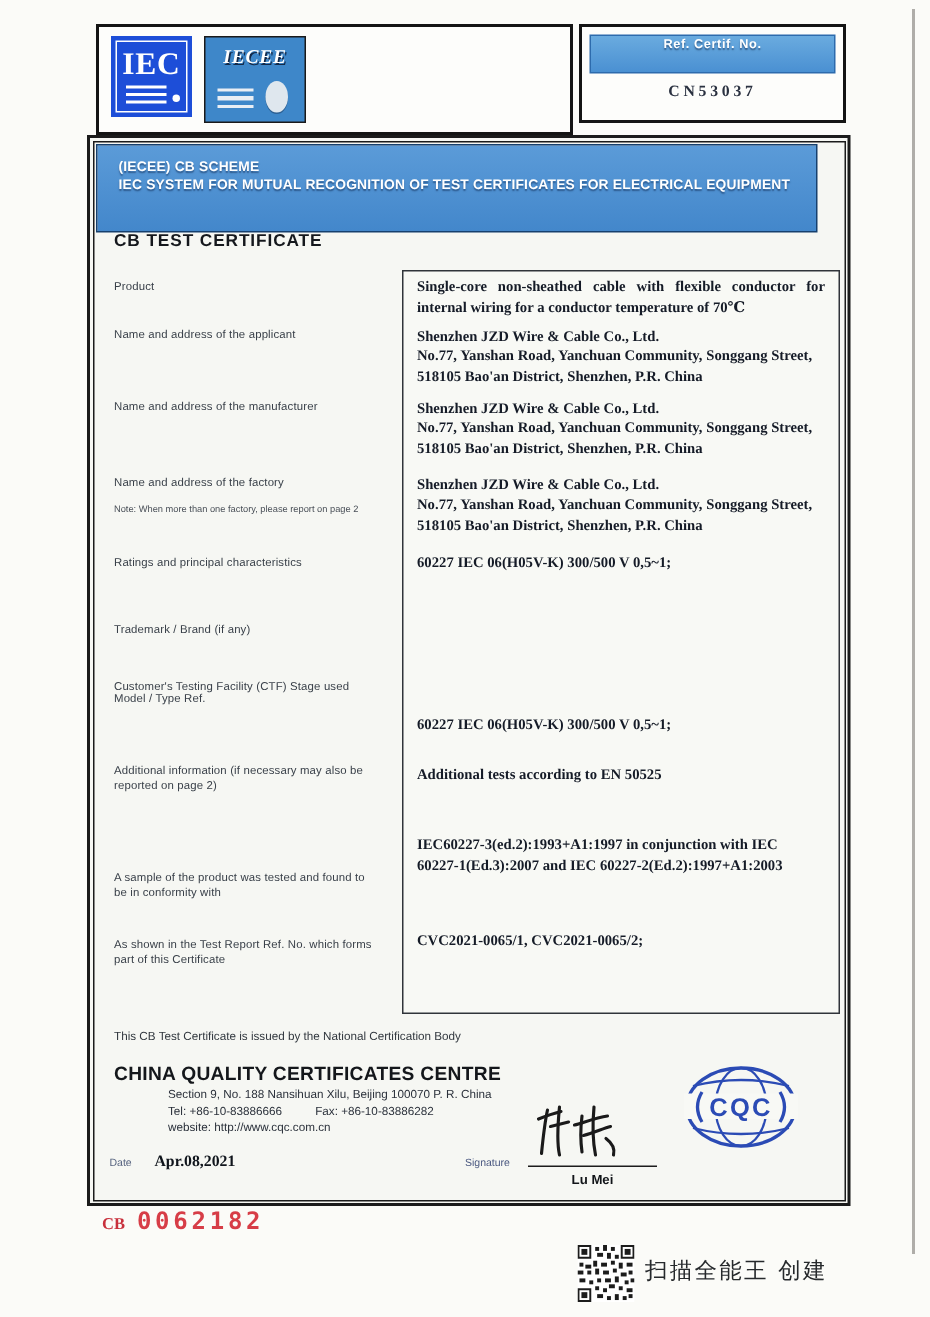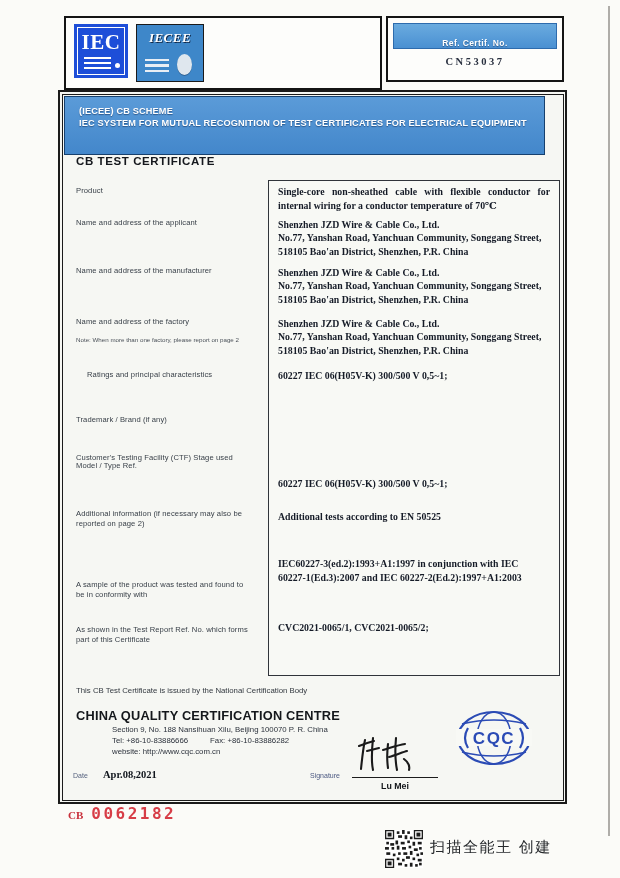--- a/index.html
+++ b/index.html
@@ -19,21 +19,21 @@
   .logo-iecee{position:absolute;left:70px;top:6px;width:66px;height:56px;background:#3e87c9;border:1.5px solid #1a1a1a;}
   .logo-iecee .txt{position:absolute;left:0;right:0;top:5px;text-align:center;font-style:italic;
                    font:bold italic 13px "Liberation Serif","DejaVu Serif",serif;color:#fff;
                    text-shadow:1px 1px 0 rgba(10,25,50,.85);letter-spacing:.5px;}
   .iecee-lines{position:absolute;left:8px;bottom:9px;}
   .iecee-lines i{display:block;width:24px;height:2.5px;background:#e9eef4;margin-top:3px;}
   .iecee-bulb{position:absolute;right:11px;bottom:6px;width:15px;height:21px;border-radius:50%;
               background:#dfe7ee;box-shadow:0 1px 0 rgba(20,40,70,.4);}
   .hdr-right{position:absolute;left:386px;top:16px;width:174px;height:62px;background:#fdfdfb;border:2px solid #141414;}
   .ref-bar{position:absolute;left:5px;right:5px;top:5px;height:24px;background:linear-gradient(180deg,#6aabdf,#4a90d2);
-           border:1px solid #2d6bad;display:flex;align-items:flex-end;justify-content:center;}
+           border:1px solid #2d6bad;display:flex;align-items:flex-start;justify-content:center;}
   .ref-bar span{font:bold 8.5px "Liberation Sans",sans-serif;color:#fff;letter-spacing:.4px;
                 text-shadow:0 1px 1px rgba(20,45,85,.6);}
   .ref-no{position:absolute;left:0;right:0;top:38px;text-align:center;
           font:600 10.5px "Liberation Serif","DejaVu Serif",serif;color:#2a3140;letter-spacing:2.5px;}
   
   .main-frame{position:absolute;left:58px;top:90px;width:505px;height:710px;border:2px solid #1b1b1b;background:#f6f7f3;}
   .main-frame .inner{position:absolute;inset:1.5px;border:1px solid #1b1b1b;}
   .banner{position:absolute;left:64px;top:96px;width:465px;height:41px;
           background:linear-gradient(180deg,#5b9bd8,#4387cb);border:1.5px solid #16406e;
           padding:8px 0 8px 14px;}
@@ -46,21 +46,21 @@
   .lbl{position:absolute;left:76px;width:190px;font:7.6px/9.8px "Liberation Sans",sans-serif;
        color:#394049;letter-spacing:.1px;}
   .note{position:absolute;left:76px;width:200px;font:6.2px "Liberation Sans",sans-serif;color:#4a5058;}
   .val{position:absolute;left:278px;width:272px;
        font:600 9.8px/13.5px "Liberation Serif","DejaVu Serif",serif;color:#151b27;}
   .just{text-align:justify;}
   #l-product{top:186px;} #v-product{top:185px;}
   #l-applicant{top:218px;} #v-applicant-1{top:218px;} #v-applicant-2{top:231px;}
   #l-manufacturer{top:266px;} #v-manufacturer-1{top:266px;} #v-manufacturer-2{top:279px;}
   #l-factory{top:317px;} #n-factory{top:336px;} #v-factory-1{top:317px;} #v-factory-2{top:330px;}
-  #l-ratings{top:370px;margin-left:11px;} #v-ratings{top:369px;}
+  #l-ratings{top:370px;} #v-ratings{top:369px;}
   #l-trademark{top:415px;}
   #l-ctf{top:453px;}
   #l-model{top:461px;} #v-model{top:477px;}
   #l-additional{top:509px;width:195px;} #v-additional{top:510px;}
   #l-sample{top:580px;width:178px;} #v-sample{top:557px;width:262px;}
   #l-report{top:625px;width:172px;} #v-report{top:621px;}
   .issued{position:absolute;left:76px;top:686px;font:7.8px "Liberation Sans",sans-serif;color:#32383f;}
   
   .ncb-name{position:absolute;left:76px;top:708px;font:bold 12.8px "Liberation Sans",sans-serif;
             color:#14171b;letter-spacing:.2px;}
@@ -158,21 +158,21 @@
   <div class="val" id="v-additional">Additional tests according to EN 50525</div>
 
   <div class="lbl" id="l-sample">A sample of the product was tested and found to be in conformity with</div>
   <div class="val" id="v-sample">IEC60227-3(ed.2):1993+A1:1997 in conjunction with IEC 60227-1(Ed.3):2007 and IEC 60227-2(Ed.2):1997+A1:2003</div>
 
   <div class="lbl" id="l-report">As shown in the Test Report Ref. No. which forms part of this Certificate</div>
   <div class="val" id="v-report">CVC2021-0065/1, CVC2021-0065/2;</div>
 
   <div class="issued">This CB Test Certificate is issued by the National Certification Body</div>
 
-  <div class="ncb-name">CHINA QUALITY CERTIFICATION CENTRE</div>
+  <div class="ncb-name">CHINA QUALITY CERTIFICATES CENTRE</div>
   <div class="ncb-line" id="ncb-addr">Section 9, No. 188 Nansihuan Xilu, Beijing 100070 P. R. China</div>
   <div class="ncb-line" id="ncb-tel">
     <span>Tel: +86-10-83886666</span><span>Fax: +86-10-83886282</span>
   </div>
   <div class="ncb-line" id="ncb-web">website: http://www.cqc.com.cn</div>
 
   <div class="date-label">Date</div>
   <div class="date-value">Apr.08,2021</div>
 
   <div class="sig-label">Signature</div>

